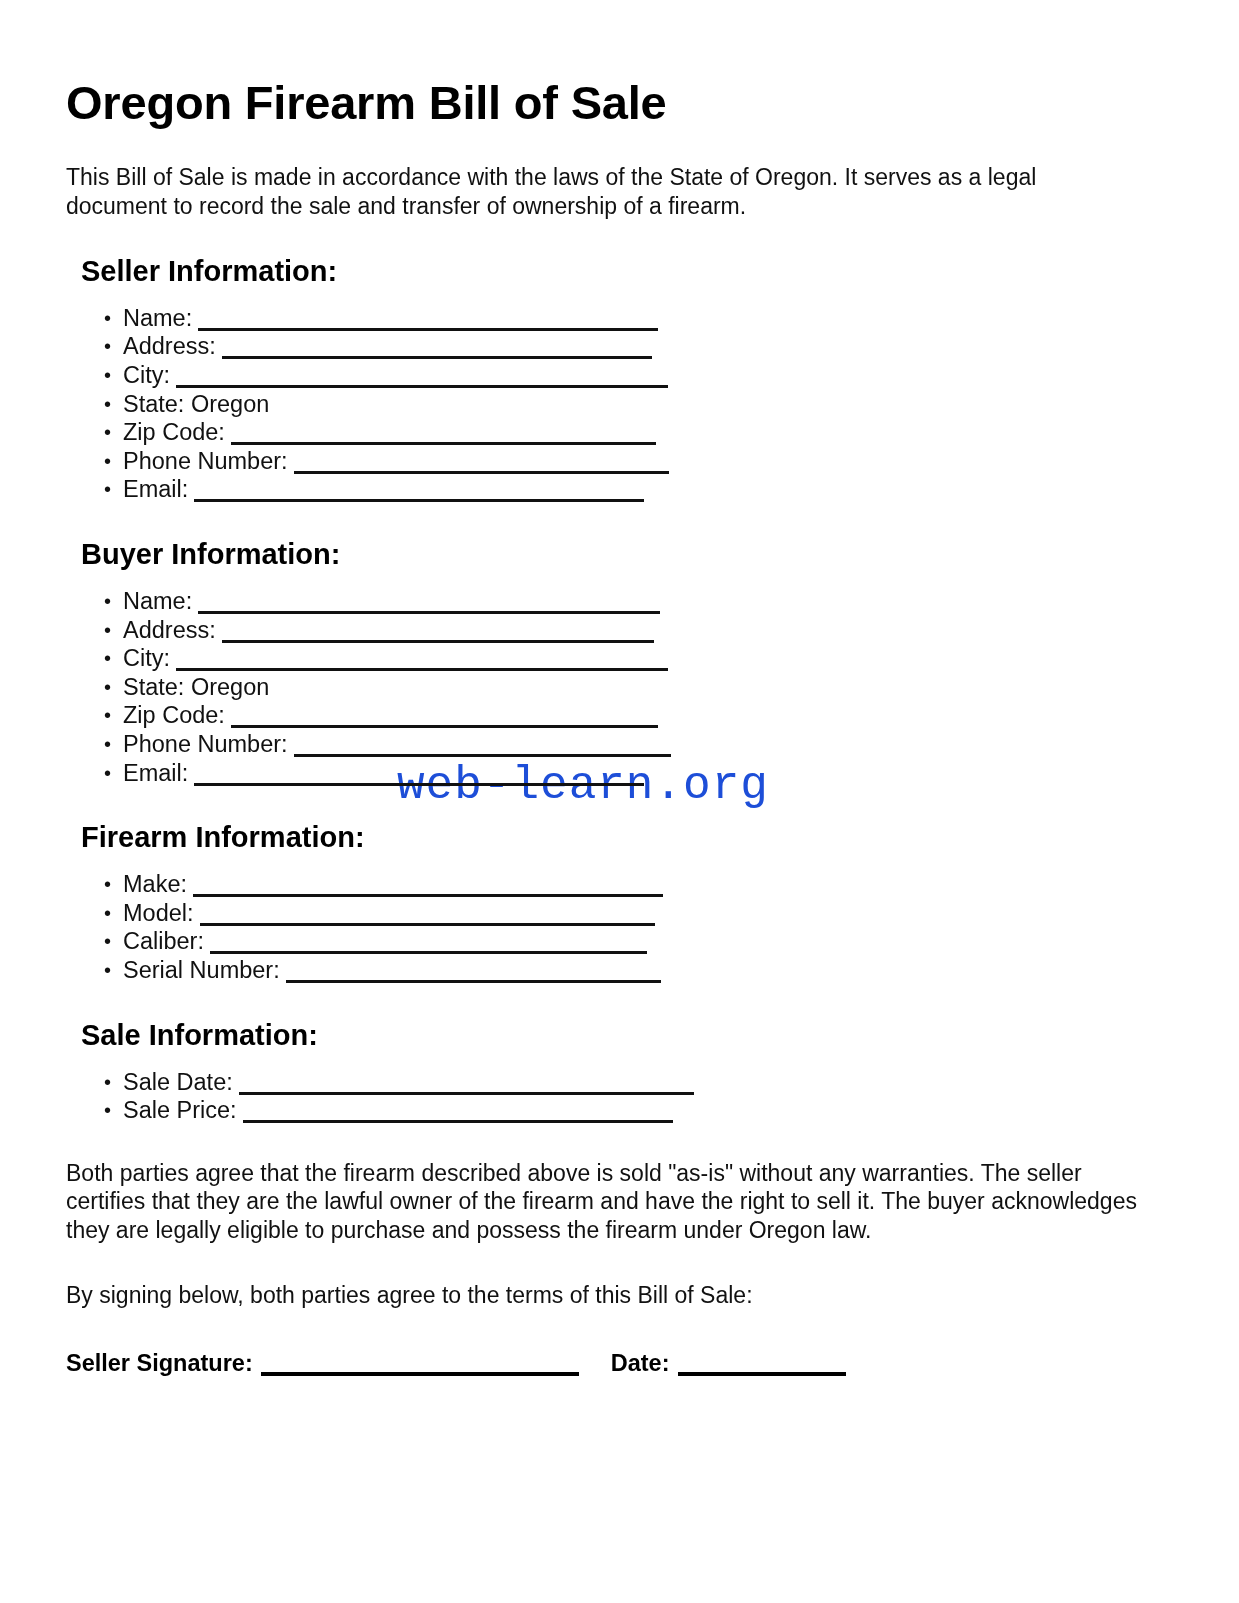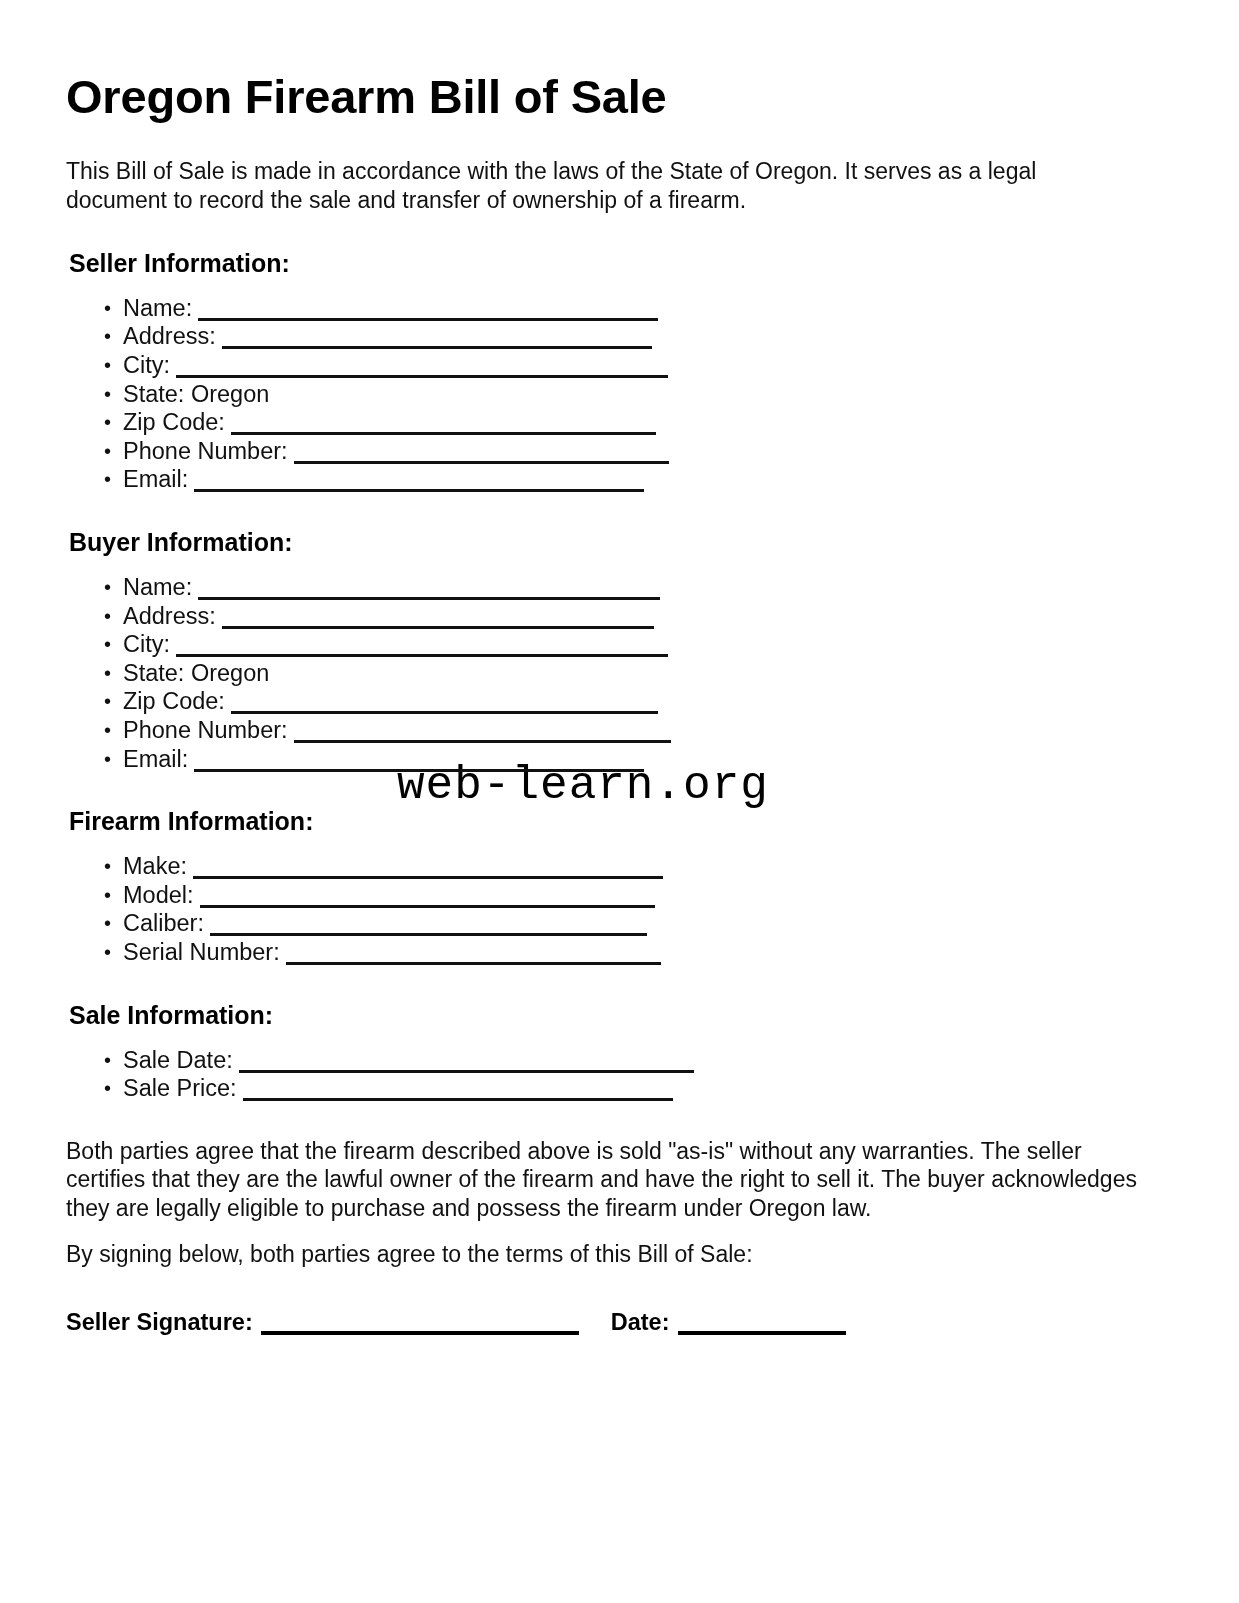--- a/index.html
+++ b/index.html
@@ -17,21 +17,21 @@
     width: 1239px;
     height: 1603px;
     background: #ffffff;
     overflow: hidden;
     box-sizing: border-box;
     padding: 0;
   }
   #content {
     position: absolute;
     left: 66px;
-    top: 72px;
+    top: 78px;
     width: 1075px;
   }
 
   
   .doc-title {
     font-size: 47px;
     font-weight: bold;
     line-height: 1.05;
     letter-spacing: -0.2px;
     margin: 0 0 36px 0;
@@ -42,23 +42,23 @@
   .para {
     font-size: 23px;
     line-height: 1.25;
     margin: 0;
     color: #111;
   }
   .para + .para { margin-top: 26px; }
 
   
   .section-heading {
-    font-size: 25px;
+    font-size: 29px;
     font-weight: bold;
-    margin: 34px 0 0 3px;
+    margin: 34px 0 0 15px;
     color: #000;
   }
 
   
   ul.fields {
     list-style: none;
     margin: 16px 0 0 0;
     padding: 0;
   }
   ul.fields li {
@@ -115,21 +115,21 @@
   }
 
   
   #watermark {
     position: absolute;
     left: 397px;
     top: 760px;
     font-family: "Liberation Mono", "DejaVu Sans Mono", monospace;
     font-size: 46px;
     letter-spacing: 1px;
-    color: #000000;
+    color: #1d4ed8;
     white-space: nowrap;
     pointer-events: none;
     user-select: none;
   }
 </style>
 </head>
 <body>
 
 <div id="page">
 
@@ -171,20 +171,20 @@
         </ul>
         <div class="section-heading">Sale Information:</div>
         <ul class="fields">
           <li><span class="bullet">•</span><span class="label">Sale Date:</span><span class="blank" style="width: 455px;"></span></li>
           <li><span class="bullet">•</span><span class="label">Sale Price:</span><span class="blank" style="width: 430px;"></span></li>
         </ul>
       </div>
 
     <p class="para" style="margin-top:34px;">Both parties agree that the firearm described above is sold "as-is" without any warranties. The seller certifies that they are the lawful owner of the firearm and have the right to sell it. The buyer acknowledges they are legally eligible to purchase and possess the firearm under Oregon law.</p>
 
-    <p class="para" style="margin-top:17px;">By signing below, both parties agree to the terms of this Bill of Sale:</p>
+    <p class="para" style="margin-top:36px;">By signing below, both parties agree to the terms of this Bill of Sale:</p>
 
     <div id="signature-block">
         <div class="sig-row"><span>Seller Signature:</span><span class="sig-blank" style="width: 318px;"></span><span class="date-label">Date:</span><span class="date-blank" style="width: 168px;"></span></div>
       </div>
 
   </div>
 </div>
 
 </body></html>

